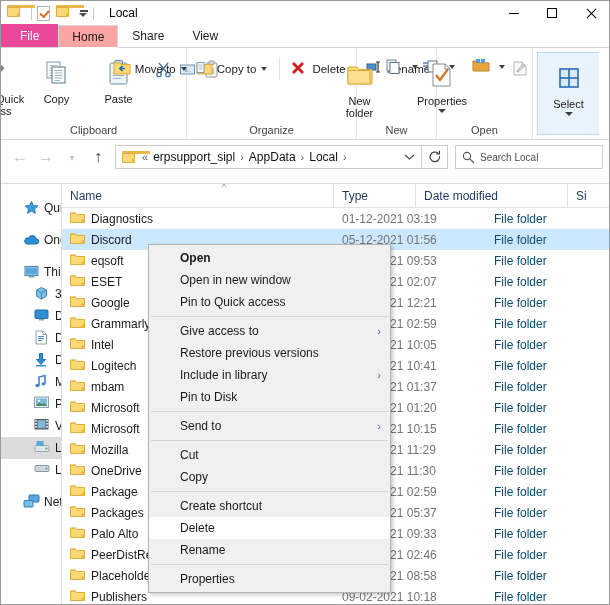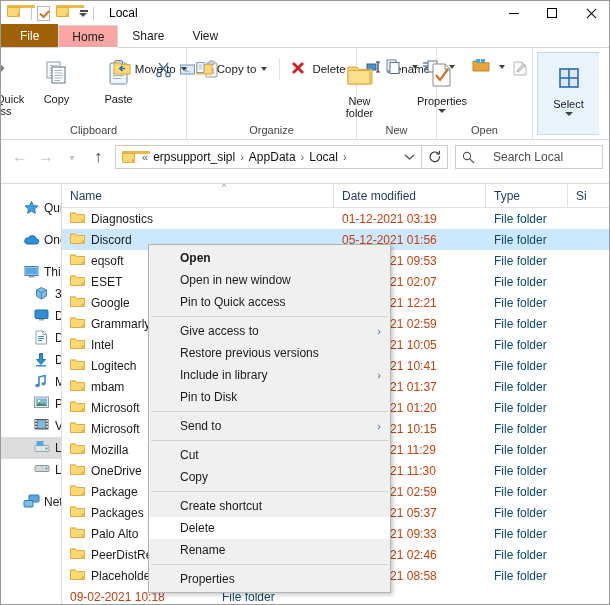--- a/index.html
+++ b/index.html
@@ -135,21 +135,21 @@
     height: 23px;
     padding: 0 13px;
     display: flex; align-items: center;
     font-size: 12px;
     color: #1a1a1a;
     cursor: default;
     border: 1px solid transparent;
     border-bottom: none;
   }
   .tab.file {
-    background: #a16207;
+    background: #ec4899;
     color: #ffffff;
     padding: 8px 18px;
   }
   .tab.active {
     background: #fca5a5;
     border: 1px solid #d4d4d4;
     border-bottom: 1px solid #ffffff;
     position: relative; z-index: 3;
     margin-bottom: -1px;
   }
@@ -294,22 +294,22 @@
   }
   .searchbox {
     width: 148px; height: 24px;
     border: 1px solid #cccccc;
     background: #fff;
     display: flex; align-items: center;
     margin-left: 7px;
     padding-left: 6px;
   }
   .searchbox .ph {
-    font-size: 12px; color: #4b4b4b;
-    margin-left: 18px;
+    font-size: 10px; color: #4b4b4b;
+    margin-left: 5px;
   }
 
   
   .main {
     position: absolute;
     left: 0; right: 0;
     top: 182px; bottom: 0;
     display: flex;
     border-top: 1px solid #dcdcdc;
   }
@@ -385,21 +385,21 @@
     cursor: default;
   }
   .row.sel { background: #cce8ff; }
   .cell-name {
     width: 272px;
     display: flex; align-items: center;
     padding-left: 8px;
     overflow: hidden; white-space: nowrap;
   }
   .cell-name .fico { margin-right: 6px; flex: 0 0 auto; }
-  .cell-date { width: 152px; padding-left: 8px; white-space: nowrap; overflow: hidden; color:#c2410c;}
+  .cell-date { width: 152px; padding-left: 8px; white-space: nowrap; overflow: hidden; color:#737373;}
   .cell-type { width: 82px; padding-left: 8px; white-space: nowrap; color:#0c4a6e;}
 
   
   .ctxmenu {
     position: absolute;
     left: 147px; top: 243px;
     width: 243px;
     background: #f0f0f0;
     border: 1px solid #b4b4b4;
     box-shadow: 2px 2px 4px rgba(0,0,0,0.22);
@@ -916,22 +916,22 @@
         <span class="nl">Network</span>
       </div>
     </div>
 
     <div class="listpane">
       <div class="colhdr">
         <div class="col name">
           <span>Name</span>
           <span class="sortmark">^</span>
         </div>
+        <div class="col type">Type</div>
         <div class="col date">Date modified</div>
-        <div class="col type">Type</div>
         <div class="col size">Si</div>
       </div>
 
       <div class="rows" id="rows-container">
           <div class="row">
             <div class="cell-name">
               <span class="fico"><svg width="15" height="13" viewBox="0 0 15 13">
                   <path d="M0.5 2h5l1.2 1.5H14.5V11.5H0.5z" fill="#fcd975" stroke="#e0ac3e"></path>
                   <path d="M0.5 1.5h5v1.2h-5z" fill="#e8b84b"></path>
                   <rect x="11.5" y="8.5" width="3" height="3" fill="#e8b84b"></rect>
@@ -1139,20 +1139,28 @@
                   <path d="M0.5 2h5l1.2 1.5H14.5V11.5H0.5z" fill="#fcd975" stroke="#e0ac3e"></path>
                   <path d="M0.5 1.5h5v1.2h-5z" fill="#e8b84b"></path>
                   <rect x="11.5" y="8.5" width="3" height="3" fill="#e8b84b"></rect>
                 </svg></span>
               <span>Placeholder</span>
             </div>
             <div class="cell-date">09-02-2021 08:58</div>
             <div class="cell-type">File folder</div>
           </div>
           <div class="row">
+            <div class="cell-name">
+              <span class="fico"><svg width="15" height="13" viewBox="0 0 15 13">
+                  <path d="M0.5 2h5l1.2 1.5H14.5V11.5H0.5z" fill="#fcd975" stroke="#e0ac3e"></path>
+                  <path d="M0.5 1.5h5v1.2h-5z" fill="#e8b84b"></path>
+                  <rect x="11.5" y="8.5" width="3" height="3" fill="#e8b84b"></rect>
+                </svg></span>
+              <span>Publishers</span>
+            </div>
             <div class="cell-date">09-02-2021 10:18</div>
             <div class="cell-type">File folder</div>
           </div>
         </div>
     </div>
   </div>
 
   <div class="ctxmenu" id="ctxmenu">
       <div class="mi bold">
         <span>Open</span>

